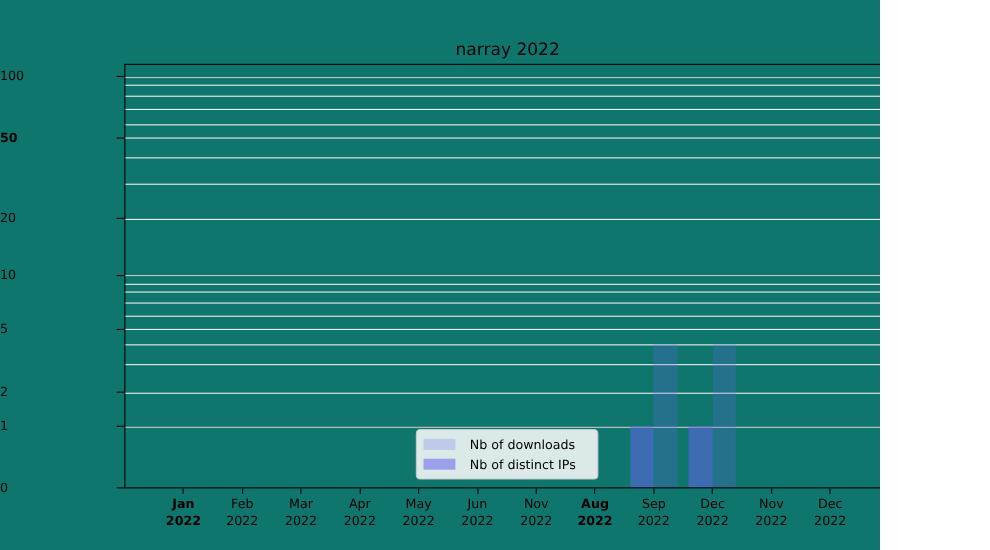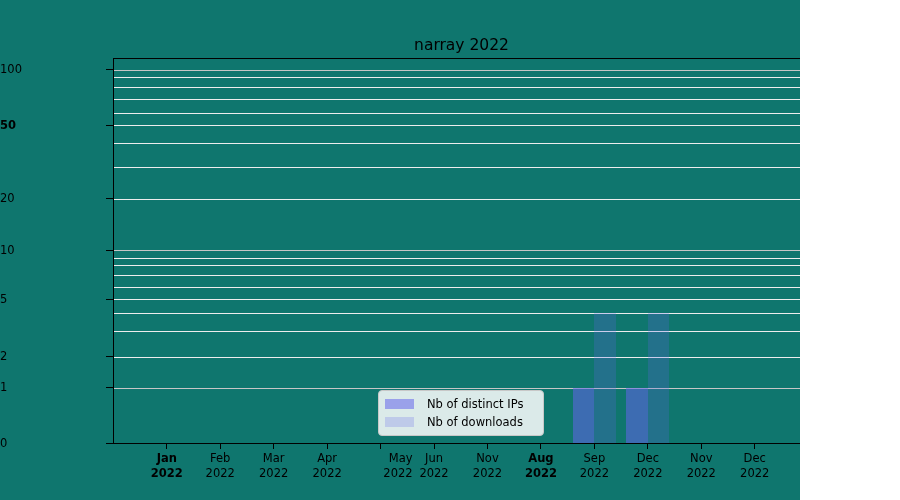--- a/index.html
+++ b/index.html
@@ -103,21 +103,21 @@
       <div class="xlab" style="left: 241.7px; top: 451px;">
         <div>Mar</div>
         <div>2022</div>
       </div>
       <div class="xtick" style="left: 273.2px; top: 444px;"></div>
       <div class="xlab" style="left: 295.15px; top: 451px;">
         <div>Apr</div>
         <div>2022</div>
       </div>
       <div class="xtick" style="left: 326.65px; top: 444px;"></div>
-      <div class="xlab" style="left: 348.6px; top: 451px; text-align: right;">
+      <div class="xlab" style="left: 348.6px; top: 451px;">
         <div>May</div>
         <div>2022</div>
       </div>
       <div class="xtick" style="left: 380.1px; top: 444px;"></div>
       <div class="xlab" style="left: 402.05px; top: 451px;">
         <div>Jun</div>
         <div>2022</div>
       </div>
       <div class="xtick" style="left: 433.55px; top: 444px;"></div>
       <div class="xlab" style="left: 455.5px; top: 451px;">
@@ -147,21 +147,21 @@
       <div class="xtick" style="left: 700.8px; top: 444px;"></div>
       <div class="xlab" style="left: 722.75px; top: 451px;">
         <div>Dec</div>
         <div>2022</div>
       </div>
       <div class="xtick" style="left: 754.25px; top: 444px;"></div>
     </div>
 
   <div class="legend">
     <div class="lrow">
+      <span class="swatch" id="sw1" style="background: rgba(100, 100, 235, 0.24);"></span>
+      <span class="llab">Nb of downloads</span>
+    </div>
+    <div class="lrow">
       <span class="swatch" id="sw0" style="background: rgba(100, 100, 235, 0.55);"></span>
       <span class="llab">Nb of distinct IPs</span>
-    </div>
-    <div class="lrow">
-      <span class="swatch" id="sw1" style="background: rgba(100, 100, 235, 0.24);"></span>
-      <span class="llab">Nb of downloads</span>
     </div>
   </div>
 </div>
 
 </body></html>

